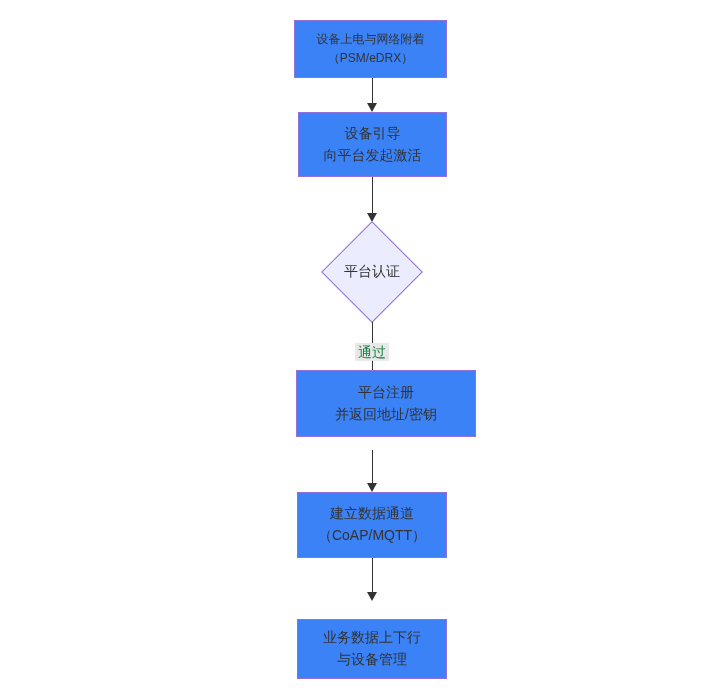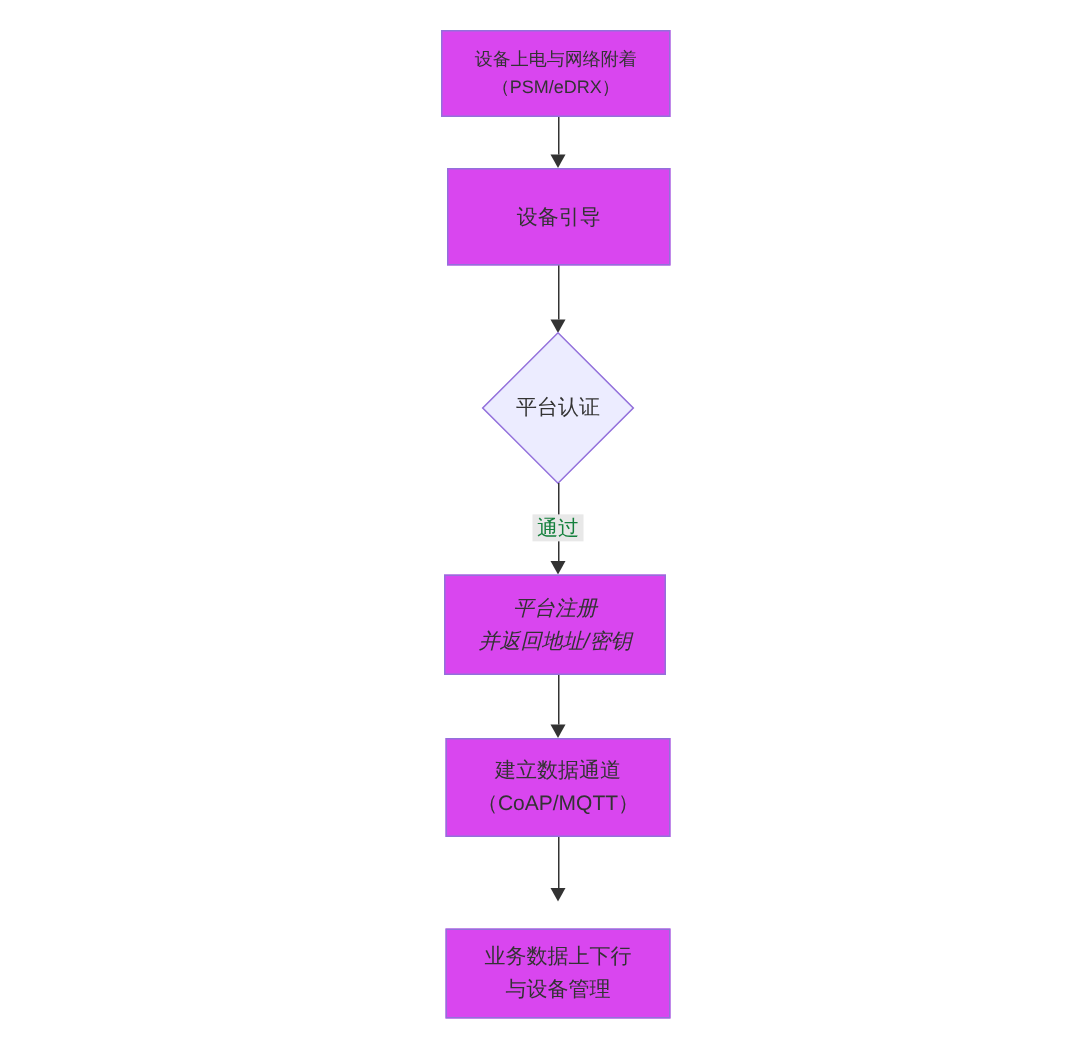--- a/index.html
+++ b/index.html
@@ -8,21 +8,21 @@
     width: 726px;
     height: 700px;
     background: #ffffff;
     font-family: "Liberation Sans", "DejaVu Sans", sans-serif;
     color: #333333;
     overflow: hidden;
   }
   .node {
     position: absolute;
     box-sizing: border-box;
-    background: #d946ef;
+    background: #3b82f6;
     border: 1px solid #9370DB;
     display: flex;
     flex-direction: column;
     align-items: center;
     justify-content: center;
     text-align: center;
     line-height: 1.55;
   }
   .node .line { white-space: nowrap; }
   .diamond-shape {
@@ -74,35 +74,36 @@
   <div class="node fs12" style="left:294px; top:20px; width:153px; height:58px;">
     <div class="line">设备上电与网络附着</div>
     <div class="line">（PSM/eDRX）</div>
   </div>
 
   <div class="edge-line" style="left:372px; top:78px; height:25px;"></div>
   <div class="arrowhead" style="left:367px; top:103px;"></div>
 
   <div class="node fs14" style="left:298px; top:112px; width:149px; height:65px;">
     <div class="line">设备引导</div>
+    <div class="line">向平台发起激活</div>
   </div>
 
   <div class="edge-line" style="left:372px; top:177px; height:36px;"></div>
   <div class="arrowhead" style="left:367px; top:213px;"></div>
 
   <div class="diamond-shape" style="left:336px; top:236px; width:72px; height:72px;"></div>
   <div class="diamond-label" style="left:322px; top:258px; width:100px; height:28px;">
     <span class="line">平台认证</span>
   </div>
 
   <div class="edge-line" style="left:372px; top:322px; height:52px;"></div>
   <div class="edge-label" style="left:372px; top:352px;">通过</div>
   <div class="arrowhead" style="left:367px; top:374px;"></div>
 
-  <div class="node fs14" style="left:296px; top:383px; width:148px; height:67px;font-style:italic;">
+  <div class="node fs14" style="left:296px; top:370px; width:180px; height:67px;">
     <div class="line">平台注册</div>
     <div class="line">并返回地址/密钥</div>
   </div>
 
   <div class="edge-line" style="left:372px; top:450px; height:33px;"></div>
   <div class="arrowhead" style="left:367px; top:483px;"></div>
 
   <div class="node fs14" style="left:297px; top:492px; width:150px; height:66px;text-align:right;">
     <div class="line">建立数据通道</div>
     <div class="line">（CoAP/MQTT）</div>

